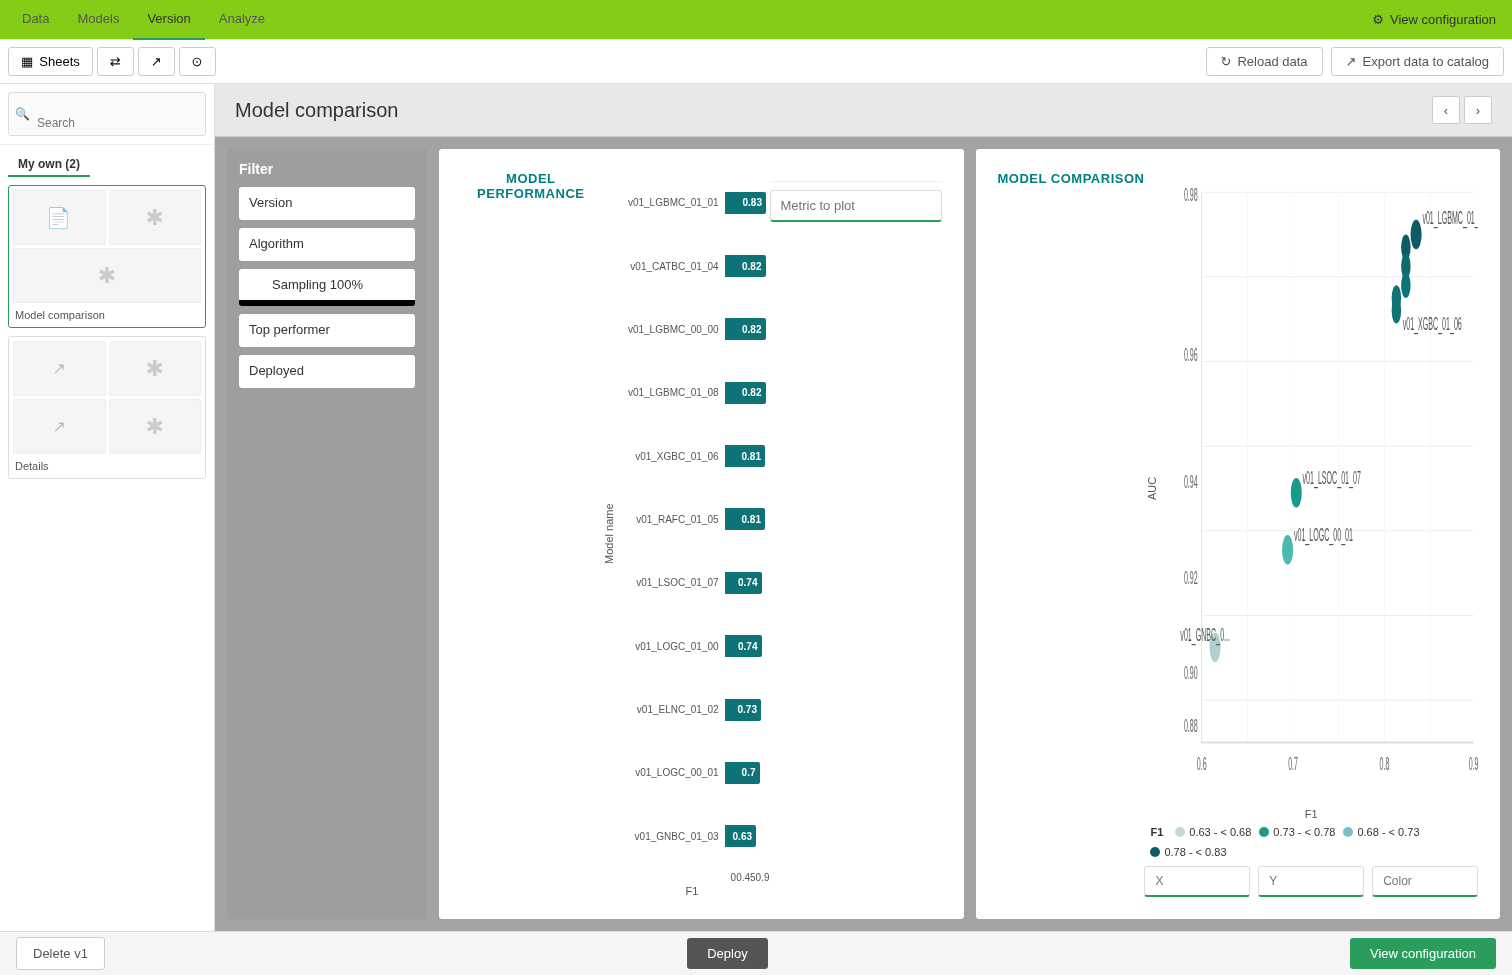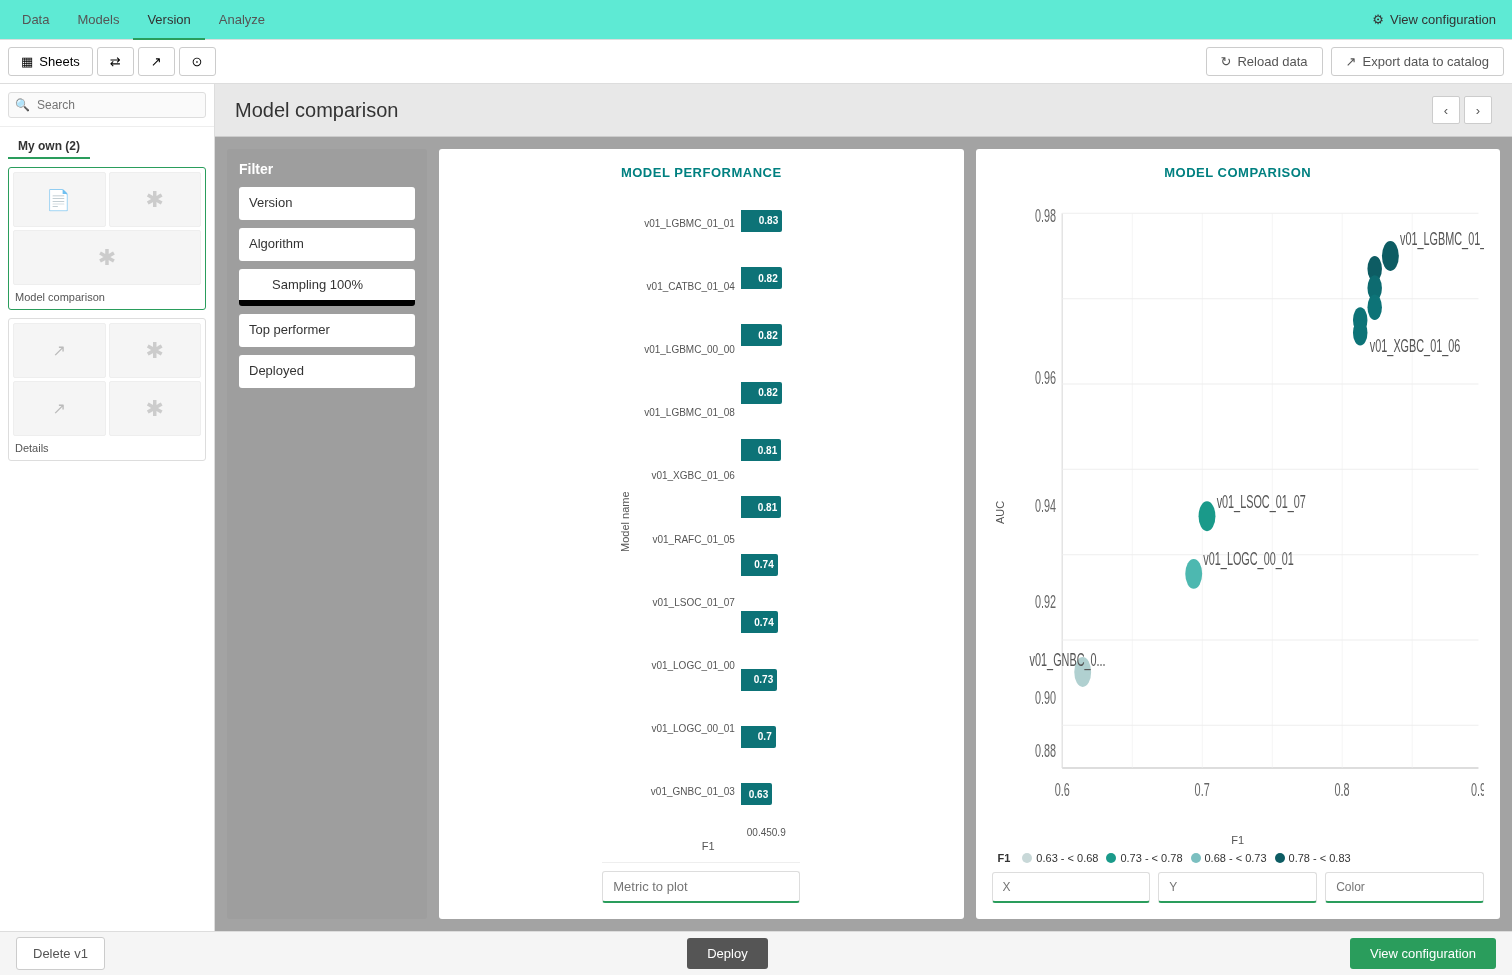--- a/index.html
+++ b/index.html
@@ -1,39 +1,39 @@
 <!DOCTYPE html>
 <html><head>
   <meta charset="utf-8">
   <style>
     * { box-sizing: border-box; margin: 0; padding: 0; }
     body { font-family: -apple-system, BlinkMacSystemFont, 'Segoe UI', sans-serif; font-size: 13px; background: #f0f0f0; color: #333; height: 975px; overflow: hidden; }
 
     
-    .top-nav { display: flex; background: #5eead4; border-bottom: 1px solid #ddd; height: 40px; padding: 0 8px; }
+    .top-nav { display: flex; align-items: center; background: #84cc16; border-bottom: 1px solid #ddd; height: 40px; padding: 0 8px; }
     .top-nav .nav-tab { padding: 0 14px; height: 40px; display: flex; align-items: center; cursor: pointer; font-size: 13px; color: #555; border-bottom: 2px solid transparent; }
     .top-nav .nav-tab.active { color: #333; border-bottom: 2px solid #2a9d5c; font-weight: 500; }
     .top-nav .spacer { flex: 1; }
     .top-nav .view-config-btn { display: flex; align-items: center; gap: 6px; font-size: 13px; color: #333; cursor: pointer; padding: 0 8px; }
 
     
     .toolbar { display: flex; align-items: center; background: #fff; border-bottom: 1px solid #ddd; height: 44px; padding: 0 8px; gap: 4px; }
     .toolbar-btn { display: flex; align-items: center; gap: 6px; padding: 6px 12px; border: 1px solid #ccc; border-radius: 3px; background: #fff; cursor: pointer; font-size: 13px; }
     .toolbar-spacer { flex: 1; }
     .toolbar-right { display: flex; align-items: center; gap: 8px; }
     .reload-btn, .export-btn { display: flex; align-items: center; gap: 6px; padding: 6px 14px; border: 1px solid #ccc; border-radius: 3px; background: #fff; cursor: pointer; font-size: 13px; color: #555; }
     .export-btn { gap: 6px; }
 
     
     .main-layout { display: flex; height: calc(975px - 84px - 44px); }
 
     
     .sidebar { width: 215px; background: #fff; border-right: 1px solid #ddd; display: flex; flex-direction: column; overflow-y: auto; }
     .sidebar-search { padding: 8px; border-bottom: 1px solid #eee; }
-    .sidebar-search input { width: 100%; padding: 5px 8px 5px 28px; border: 1px solid #ddd; border-radius: 3px; font-size: 12px; background: #fafafa; }
+    .sidebar-search input { width: 100%; padding: 23px 8px 5px 28px; border: 1px solid #ddd; border-radius: 3px; font-size: 12px; background: #fafafa; }
     .sidebar-search-wrap { position: relative; }
     .sidebar-search-wrap .search-icon-svg { position: absolute; left: 7px; top: 50%; transform: translateY(-50%); color: #999; font-size: 12px; }
     .my-own-label { padding: 8px 10px 4px; font-size: 12px; font-weight: 600; color: #333; border-bottom: 2px solid #2a9d5c; display: inline-block; }
     .my-own-section { padding: 0 8px; padding-top: 4px; }
 
     .sheet-card { border: 1px solid #ddd; border-radius: 3px; margin-bottom: 8px; padding: 4px; cursor: pointer; background: #fff; }
     .sheet-card.selected { border-color: #2a9d5c; }
     .sheet-card-content { display: grid; grid-template-columns: 1fr 1fr; gap: 3px; margin-bottom: 4px; }
     .sheet-cell { border: 1px solid #eee; background: #f5f5f5; height: 55px; display: flex; align-items: center; justify-content: center; color: #bbb; font-size: 18px; border-radius: 2px; }
     .sheet-cell.has-icon { color: #999; }
@@ -48,21 +48,21 @@
 
     .content-main { display: flex; flex: 1; gap: 0; padding: 12px; gap: 12px; background: #a3a3a3; overflow: hidden; }
 
     
     .filter-panel { width: 200px; background: #9e9e9e; border-radius: 3px; padding: 12px; flex-shrink: 0; }
     .filter-title { font-size: 14px; font-weight: 600; color: #fff; margin-bottom: 10px; }
     .filter-item { background: #fff; border-radius: 3px; padding: 8px 10px; margin-bottom: 8px; font-size: 13px; color: #333; cursor: pointer; border-bottom: 2px solid transparent; }
     .filter-item.active { border-bottom: 6px solid #000000; padding-left: 33px; }
 
     
-    .chart-panel { background: #fff; border-radius: 3px; flex: 1; padding: 16px; display: flex; flex-direction: column; overflow: hidden; align-items: center; }
+    .chart-panel { background: #fff; border-radius: 3px; flex: 1; padding: 22px; display: flex; flex-direction: row; overflow: hidden; }
     .chart-title { text-align: center; font-size: 13px; font-weight: 700; color: #008080; margin-bottom: 12px; letter-spacing: 0.5px; }
 
     
     .bar-chart-area { flex: 1; display: flex; flex-direction: column; }
     .bar-chart-container { flex: 1; display: flex; }
     .bar-y-labels { display: flex; flex-direction: column; justify-content: space-around; padding-right: 6px; font-size: 10px; color: #555; text-align: right; width: 110px; flex-shrink: 0; }
     .bar-y-label { display: flex; align-items: center; justify-content: flex-end; height: 100%; }
     .bar-chart-inner { flex: 1; display: flex; flex-direction: column; justify-content: space-around; }
     .bar-row { display: flex; align-items: center; height: 28px; }
     .bar-fill { background: #0d7377; height: 22px; border-radius: 0 2px 2px 0; display: flex; align-items: center; justify-content: flex-end; padding-right: 4px; position: relative; }
@@ -214,20 +214,21 @@
               <div class="bar-chart-container" style="display:flex; flex:1;">
                 <div class="bar-y-labels">
                   <div class="bar-y-label" style="font-size:10px;">v01_LGBMC_01_01</div>
                   <div class="bar-y-label" style="font-size:10px;">v01_CATBC_01_04</div>
                   <div class="bar-y-label" style="font-size:10px;">v01_LGBMC_00_00</div>
                   <div class="bar-y-label" style="font-size:10px;">v01_LGBMC_01_08</div>
                   <div class="bar-y-label" style="font-size:10px;">v01_XGBC_01_06</div>
                   <div class="bar-y-label" style="font-size:10px;">v01_RAFC_01_05</div>
                   <div class="bar-y-label" style="font-size:10px;">v01_LSOC_01_07</div>
                   <div class="bar-y-label" style="font-size:10px;">v01_LOGC_01_00</div>
+                  <div class="bar-y-label" style="font-size:10px;">v01_ELNC_01_02</div>
                   <div class="bar-y-label" style="font-size:10px;">v01_LOGC_00_01</div>
                   <div class="bar-y-label" style="font-size:10px;">v01_GNBC_01_03</div>
                 </div>
                 <div id="bar-chart-inner" class="bar-chart-inner" style="flex:1;">
                     <div class="bar-row">
                       <div class="bar-fill" style="width: 92.2222%;">
                         <span>0.83</span>
                       </div>
                     </div>
                     <div class="bar-row">

